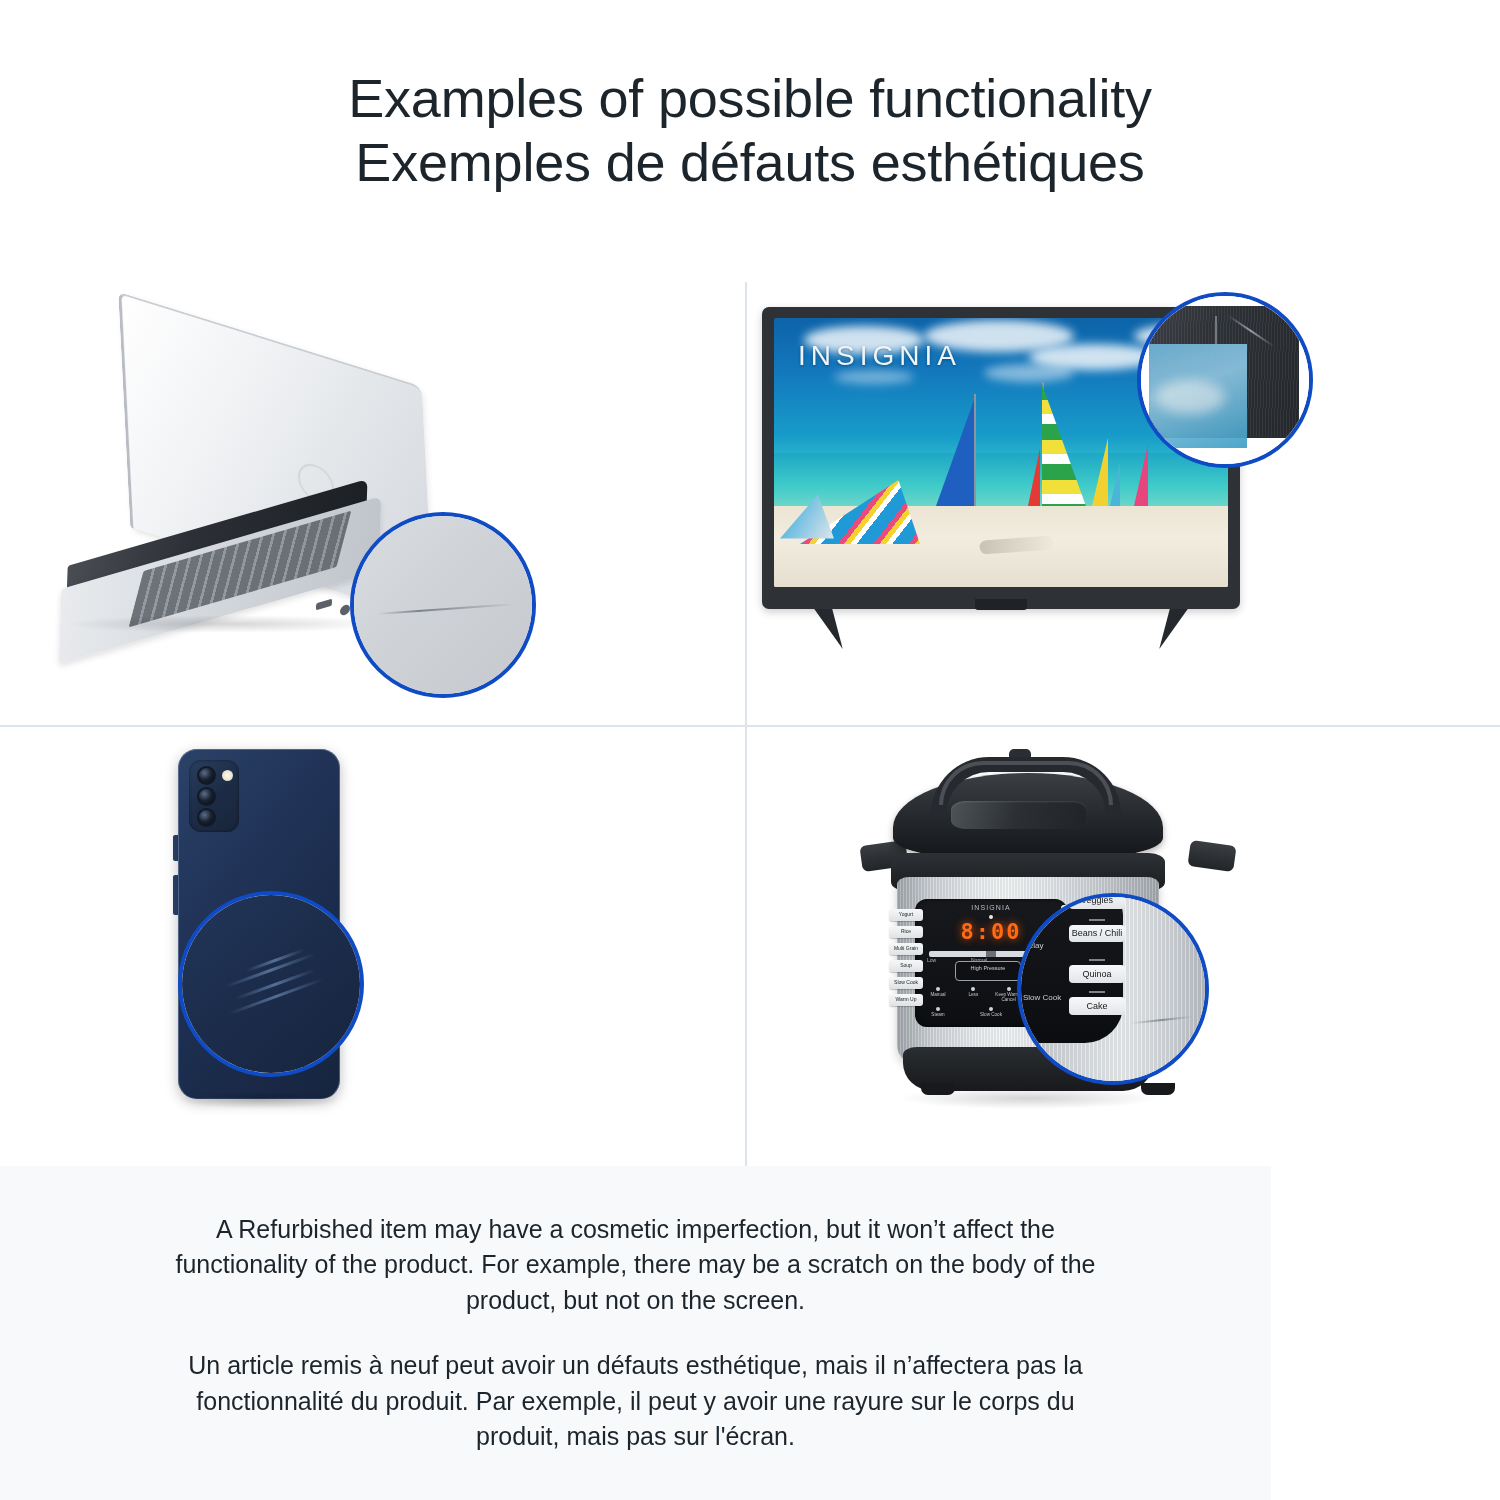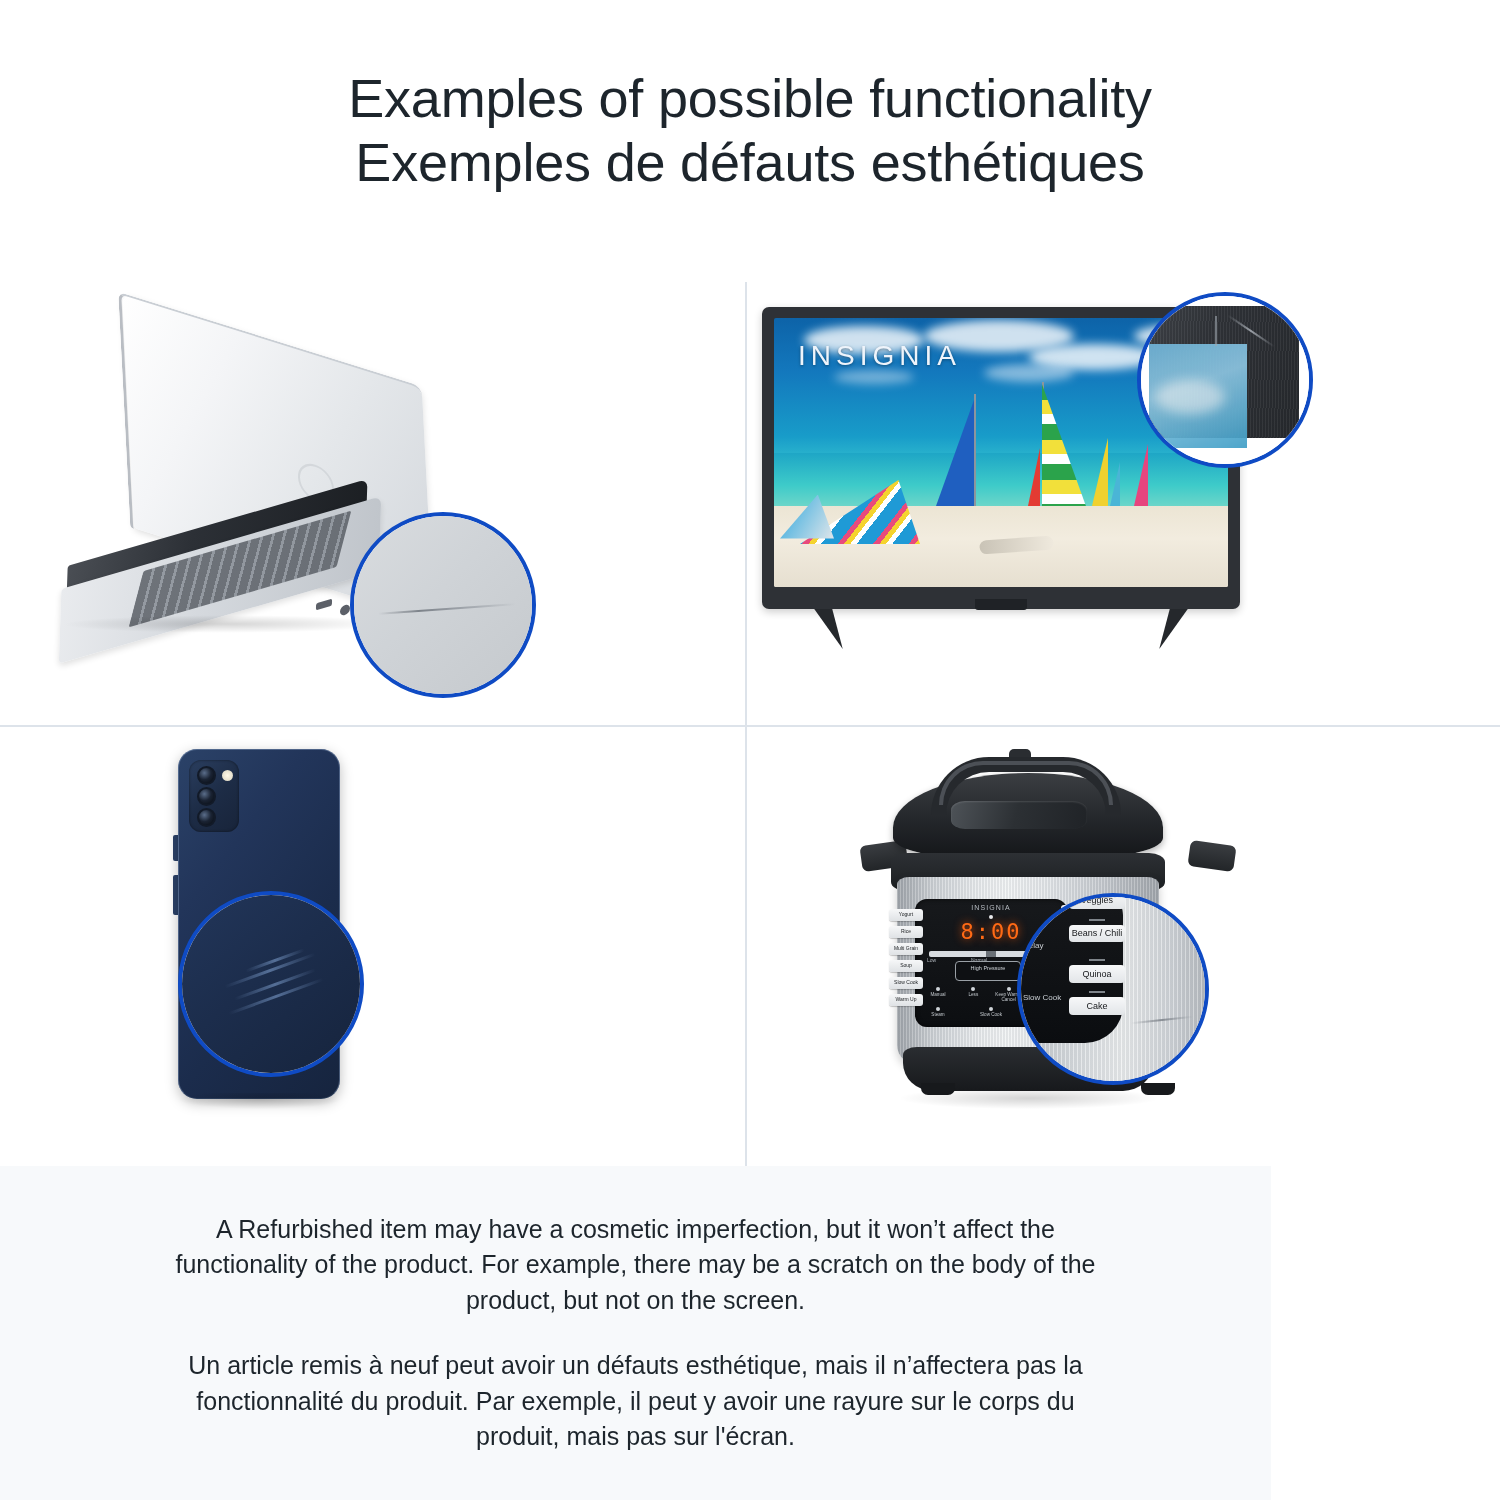--- a/index.html
+++ b/index.html
@@ -315,21 +315,21 @@
     box-shadow:inset 0 0 5px rgba(0,0,0,.7);
     padding:7px 6px;
   }
   .pc-brand {
     position:absolute; left:50%; top:5px; transform:translateX(-50%);
     font-size:7px; letter-spacing:1.1px; color:#b9bec4;
   }
   .pc-led {
     position:absolute; left:50%; top:20px; transform:translateX(-50%);
     font-family:"DejaVu Sans Mono", monospace;
-    font-size:22px; font-weight:400; letter-spacing:2px;
+    font-size:22px; font-weight:700; letter-spacing:2px;
     color:#ff6a15; text-shadow:0 0 8px rgba(255,90,10,.85);
   }
   .pc-dot {
     position:absolute; left:50%; top:16px; margin-left:-2px;
     width:4px; height:4px; border-radius:50%; background:#e8ecef;
   }
   .pc-barrow {
     position:absolute; left:14px; top:52px; width:124px; height:6px;
     background:linear-gradient(to right,#d8dce0 0 46%,#6a7076 46% 54%,#d8dce0 54% 100%);
     border-radius:2px;

